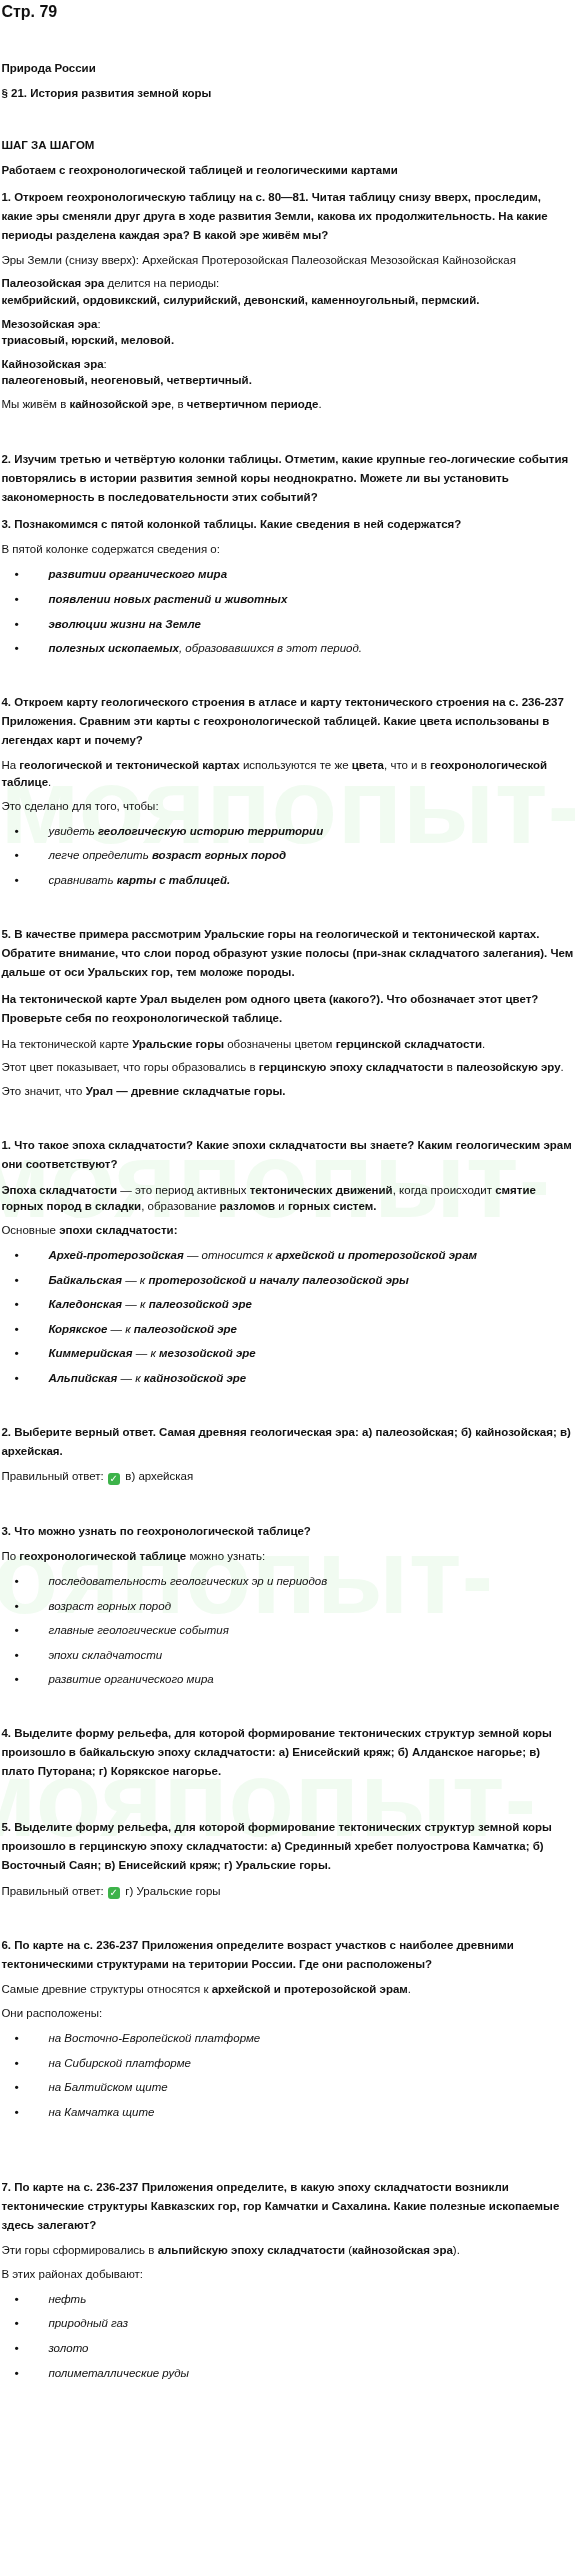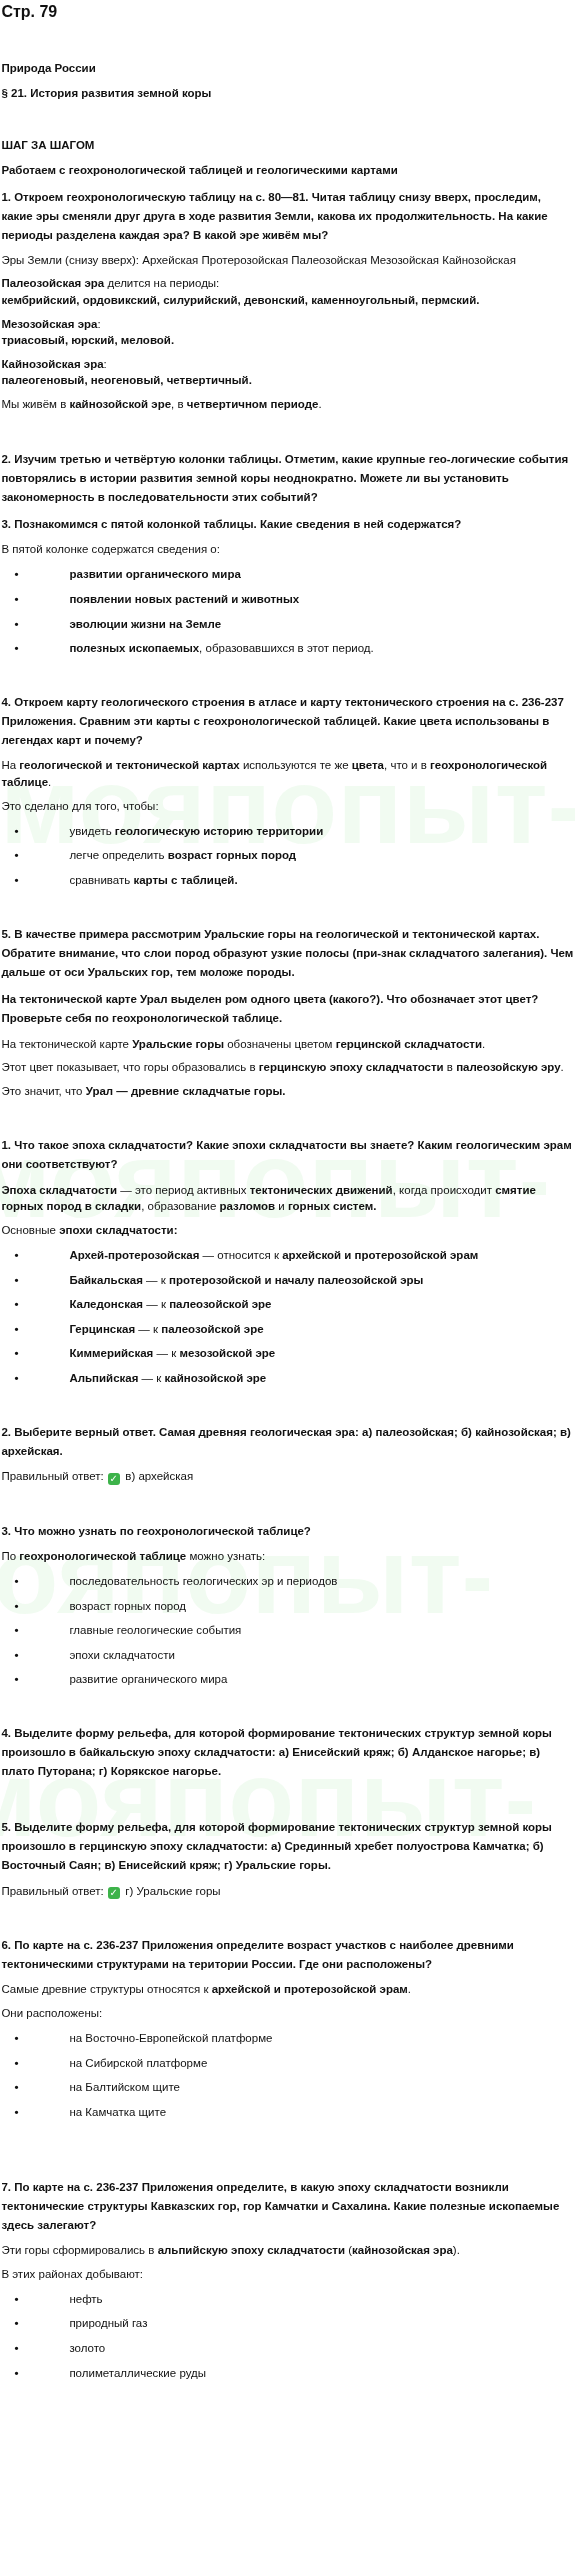--- a/index.html
+++ b/index.html
@@ -72,23 +72,24 @@
       margin: 7.2px 0 0 0;
     }
     b { font-weight: bold; }
     ul.b {
       list-style: none;
       margin: 8.6px 0 0 0;
       padding: 0;
     }
     ul.b li {
       position: relative;
-      padding-left: 68px;
+      padding-left: 47px;
       margin: 0 0 8.6px 0;
       line-height: 16px;
+      font-style: italic;
     }
     ul.b li::before {
       content: "•";
       position: absolute;
       left: 13px;
       top: 0;
       font-weight: bold;
     }
     .check {
       display: inline-block;
@@ -179,21 +180,21 @@
   <p class="t">
     <b>Эпоха складчатости</b><span> — это период активных </span><b>тектонических движений</b><span>, когда происходит </span><b>смятие горных пород в складки</b><span>, образование </span><b>разломов</b><span> и </span><b>горных систем.</b>
   </p>
   <p class="t">
     <span>Основные </span><b>эпохи складчатости:</b>
   </p>
   <ul class="b">
     <li><b>Архей-протерозойская</b><span> — относится к </span><b>архейской и протерозойской эрам</b></li>
     <li><b>Байкальская</b><span> — к </span><b>протерозойской и началу палеозойской эры</b></li>
     <li><b>Каледонская</b><span> — к </span><b>палеозойской эре</b></li>
-    <li><b>Герцинская</b><span> — к </span><b>палеозойской эре</b></li>
+    <li><b>Корякское</b><span> — к </span><b>палеозойской эре</b></li>
     <li><b>Киммерийская</b><span> — к </span><b>мезозойской эре</b></li>
     <li><b>Альпийская</b><span> — к </span><b>кайнозойской эре</b></li>
   </ul>
 
   <div class="q gap">2. Выберите верный ответ. Самая древняя геологическая эра: а) палеозойская; б) кайнозойская; в) архейская.</div>
   <p class="t">
     <span>Правильный ответ:</span>
     <span class="check">✓</span>
     <span>в) архейская</span>
   </p>

